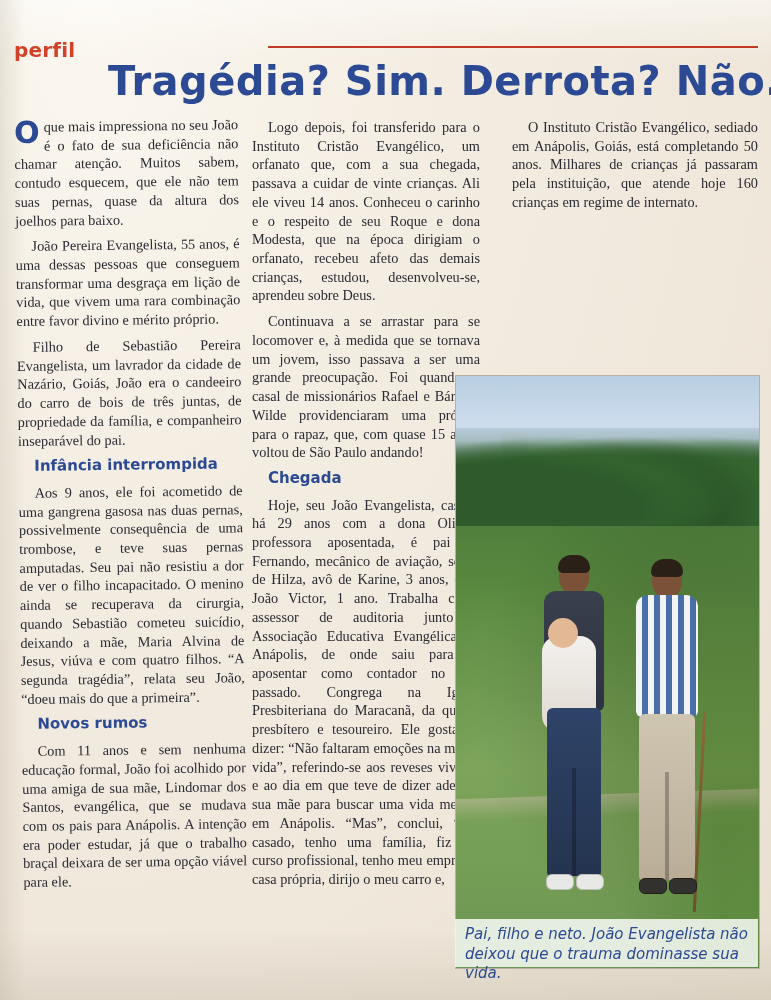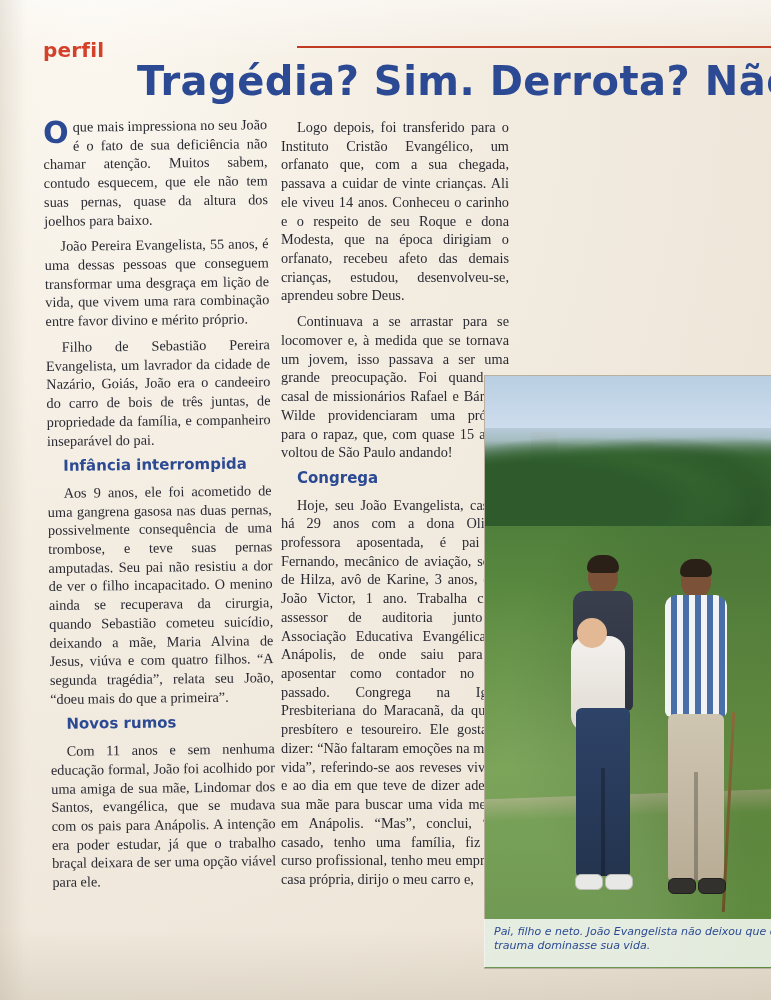--- a/index.html
+++ b/index.html
@@ -29,21 +29,20 @@
     background:
       linear-gradient(90deg, rgba(180,170,150,0.25) 0px, rgba(255,255,255,0) 26px),
       linear-gradient(180deg, rgba(255,255,255,0.5) 0px, rgba(255,255,255,0) 60px),
       linear-gradient(0deg, rgba(150,140,120,0.18) 0px, rgba(255,255,255,0) 70px);
     pointer-events: none;
   }
 
   .content {
     position: absolute;
     inset: 0;
-    margin-left: 29px;
   }
 
   
   .kicker {
     position: absolute;
     left: 14px;
     top: 38px;
     font-family: "DejaVu Sans", sans-serif;
     font-weight: bold;
     font-size: 20px;
@@ -221,21 +220,21 @@
     height: 48px;
     background: rgba(255,255,255,0.82);
   }
   .caption {
     position: absolute;
     left: 465px;
     top: 925px;
     width: 286px;
     font-family: "DejaVu Sans", sans-serif;
     font-style: italic;
-    font-size: 11px;
+    font-size: 15px;
     line-height: 1.3;
     color: #2b4a93;
   }
 </style>
 </head>
 <body>
 
 <div class="page"></div>
 
 <div class="content">
@@ -252,25 +251,26 @@
     <p>Filho de Sebastião Pereira Evangelista, um lavrador da cidade de Nazário, Goiás, João era o candeeiro do carro de bois de três juntas, de propriedade da família, e companheiro inseparável do pai.</p>
     <p class="subhead">Infância interrompida</p>
     <p>Aos 9 anos, ele foi acometido de uma gangrena gasosa nas duas pernas, possivelmente consequência de uma trombose, e teve suas pernas amputadas. Seu pai não resistiu a dor de ver o filho incapacitado. O menino ainda se recuperava da cirurgia, quando Sebastião cometeu suicídio, deixando a mãe, Maria Alvina de Jesus, viúva e com quatro filhos. “A segunda tragédia”, relata seu João, “doeu mais do que a primeira”.</p>
     <p class="subhead">Novos rumos</p>
     <p>Com 11 anos e sem nenhuma educação formal, João foi acolhido por uma amiga de sua mãe, Lindomar dos Santos, evangélica, que se mudava com os pais para Anápolis. A intenção era poder estudar, já que o trabalho braçal deixara de ser uma opção viável para ele.</p>
   </div>
 
   <div class="col" id="col2">
     <p>Logo depois, foi transferido para o Instituto Cristão Evangélico, um orfanato que, com a sua chegada, passava a cuidar de vinte crianças. Ali ele viveu 14 anos. Conheceu o carinho e o respeito de seu Roque e dona Modesta, que na época dirigiam o orfanato, recebeu afeto das demais crianças, estudou, desenvolveu-se, aprendeu sobre Deus.</p>
     <p>Continuava a se arrastar para se locomover e, à medida que se tornava um jovem, isso passava a ser uma grande preocupação. Foi quando o casal de missionários Rafael e Bárbara Wilde providenciaram uma prótese para o rapaz, que, com quase 15 anos, voltou de São Paulo andando!</p>
-    <p class="subhead">Congrega</p>
+    <p class="subhead">Chegada</p>
     <p>Hoje, seu João Evangelista, casado há 29 anos com a dona Olinda, professora aposentada, é pai de Fernando, mecânico de aviação, sogro de Hilza, avô de Karine, 3 anos, e de João Victor, 1 ano. Trabalha como assessor de auditoria junto à Associação Educativa Evangélica de Anápolis, de onde saiu para se aposentar como contador no ano passado. Congrega na Igreja Presbiteriana do Maracanã, da qual é presbítero e tesoureiro. Ele gosta de dizer: “Não faltaram emoções na minha vida”, referindo-se aos reveses vividos e ao dia em que teve de dizer adeus à sua mãe para buscar uma vida melhor em Anápolis. “Mas”, conclui, “sou casado, tenho uma família, fiz um curso profissional, tenho meu emprego, casa própria, dirijo o meu carro e,</p>
   </div>
 
   <div class="col" id="col3">
+    <p>O Instituto Cristão Evangélico, sediado em Anápolis, Goiás, está completando 50 anos. Milhares de crianças já passaram pela instituição, que atende hoje 160 crianças em regime de internato.</p>
   </div>
 
   <div class="photo">
     <div class="sky"></div>
     <div class="building"></div>
     <div class="building2"></div>
     <div class="treeline"></div>
     <div class="grass">
       <div class="path"></div>
     </div>

